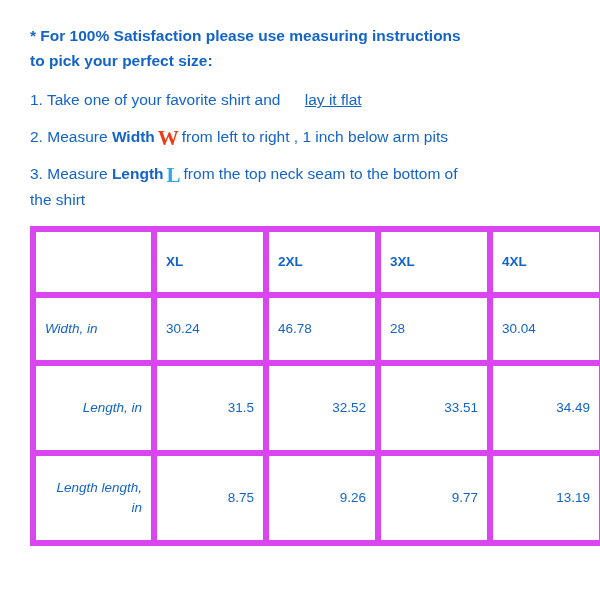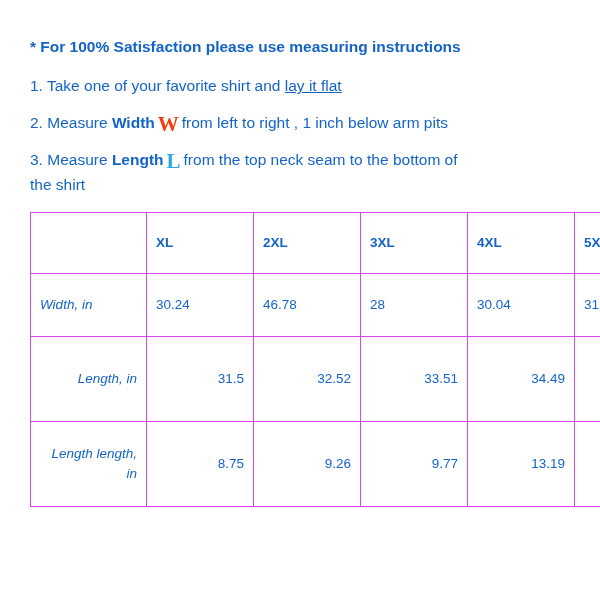--- a/index.html
+++ b/index.html
@@ -12,21 +12,21 @@
     background: #ffffff;
     font-family: "Liberation Sans", sans-serif;
     color: #1464c8;
     overflow: hidden;
   }
   .page {
     position: relative;
     width: 528px;
     height: 600px;
     box-sizing: border-box;
-    padding: 34px 28px 0 30px;
+    padding: 23px 28px 0 30px;
   }
   .intro {
     font-size: 15.5px;
     font-weight: bold;
     line-height: 1.62;
     color: #1464c8;
     margin: 0 0 14px 0;
   }
   .step {
     font-size: 15.5px;
@@ -35,20 +35,21 @@
     margin: 0 0 12px 0;
   }
   .step .num {
     font-weight: normal;
   }
   .bold {
     font-weight: bold;
   }
   .underline {
     text-decoration: underline;
+    margin-left: 20px;
   }
   .glyph {
     display: inline-block;
     font-weight: bold;
     font-size: 21px;
     line-height: 1;
     vertical-align: -3px;
     padding: 0 3px;
   }
   .glyph-w {
@@ -59,21 +60,21 @@
     color: #2ba8e8;
     font-family: "Liberation Serif", serif;
   }
   table.size-table {
     border-collapse: collapse;
     width: 541px;
     margin-top: 14px;
     table-layout: fixed;
   }
   table.size-table td, table.size-table th {
-    border: 1px solid #d946ef;
+    border: 6px solid #d946ef;
     color: #1464c8;
     font-size: 13.5px;
     font-weight: normal;
     text-align: left;
     padding: 8px 9px;
     vertical-align: middle;
     line-height: 1.45;
   }
   table.size-table th {
     font-weight: bold;
@@ -99,20 +100,21 @@
     font-style: italic;
   }
 </style>
 </head>
 <body>
 
 <div class="page">
 
   <p class="intro">
     <span>* For 100% Satisfaction please use measuring instructions</span><br>
+    <span>to pick your perfect size:</span>
   </p>
 
   <p class="step">
     <span class="num">1.</span>
     <span>Take one of your favorite shirt and </span><span class="underline">lay it flat</span>
   </p>
 
   <p class="step">
     <span class="num">2.</span>
     <span>Measure </span><span class="bold">Width</span><span class="glyph glyph-w">W</span><span>from left to right , 1 inch below arm pits</span>

